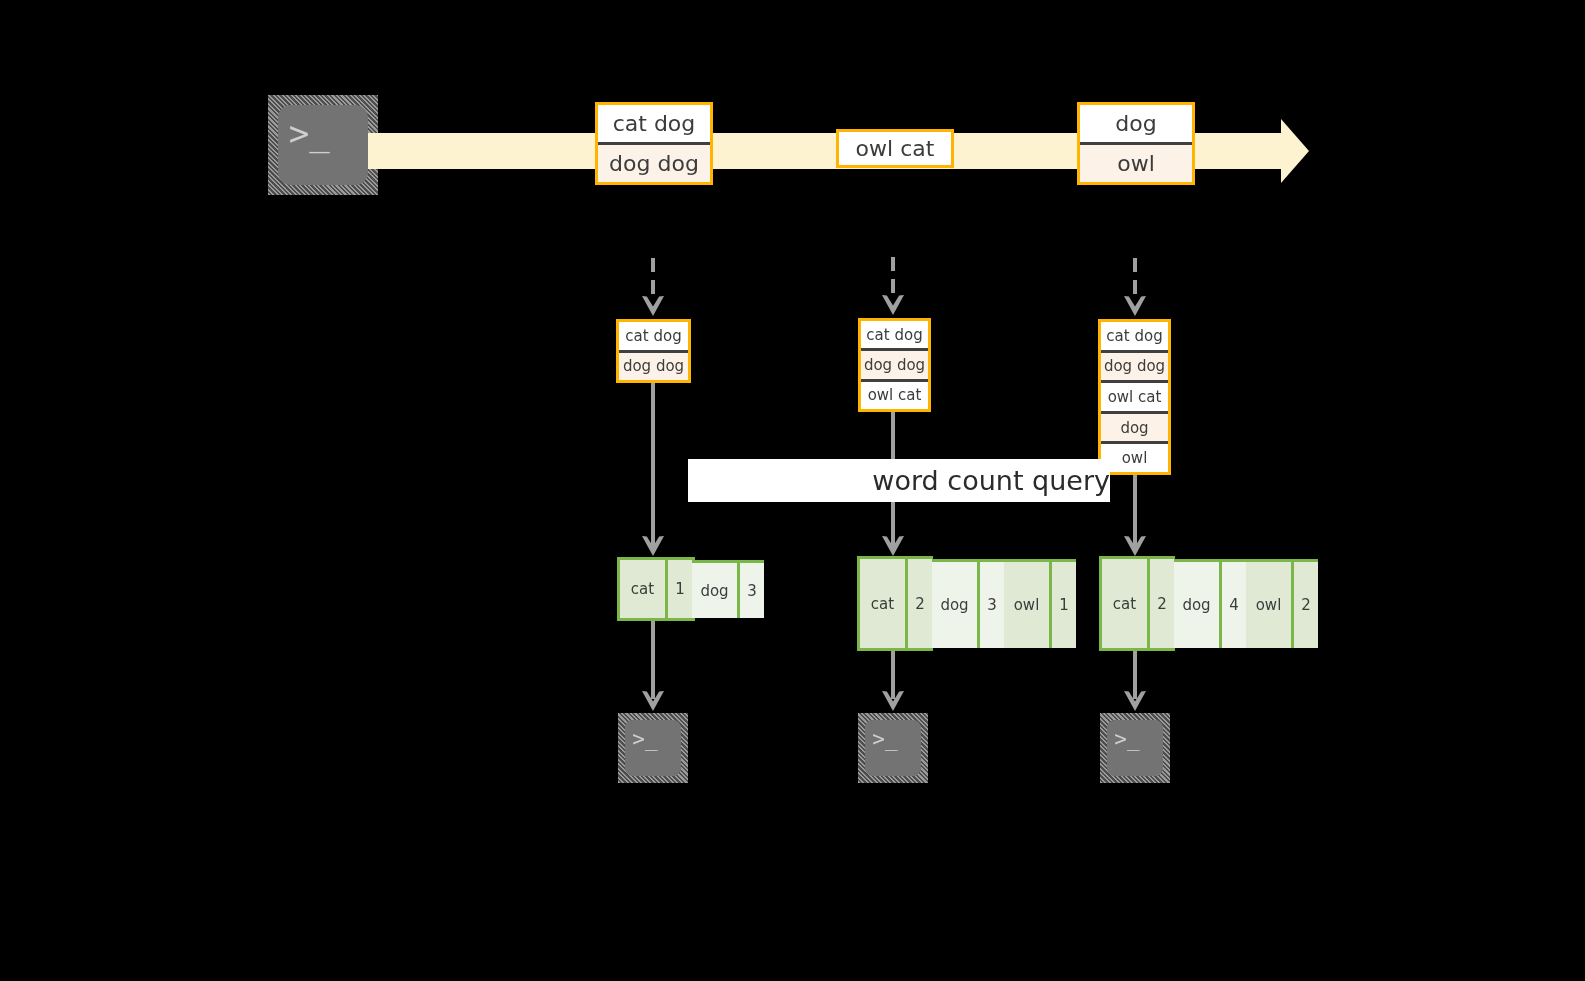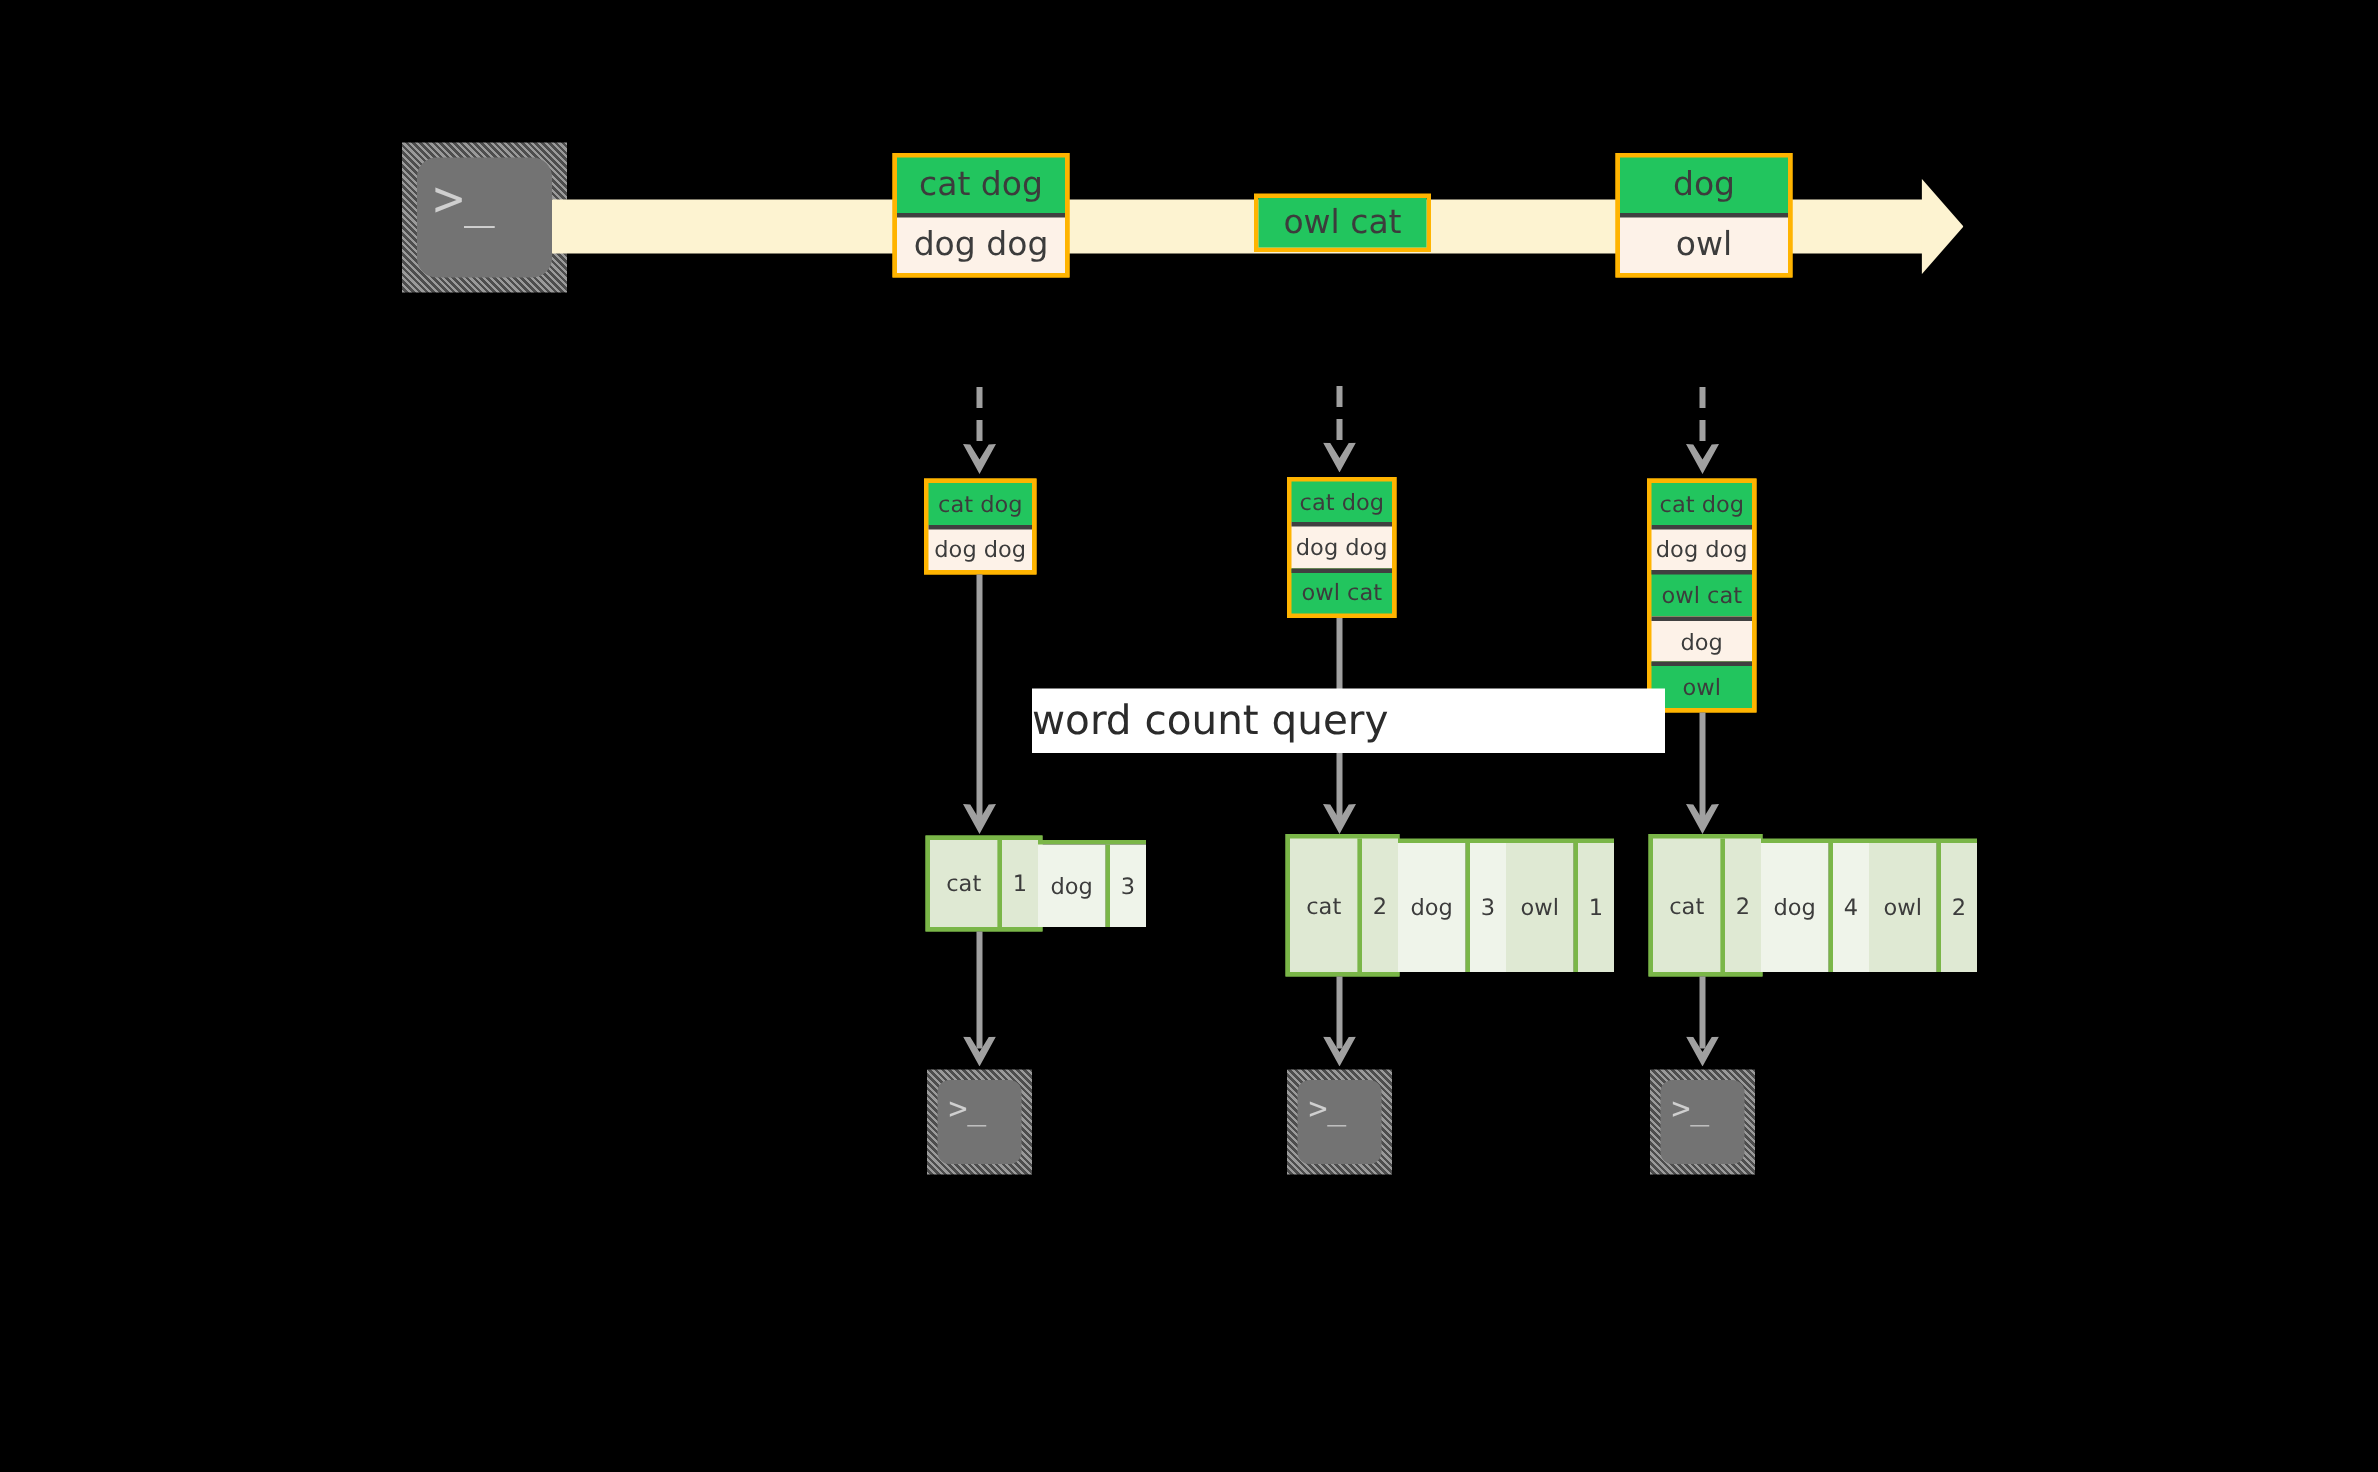--- a/index.html
+++ b/index.html
@@ -84,21 +84,21 @@
   }
   .msgbox .cell {
     box-sizing: border-box;
     flex: 1 1 auto;
     display: flex;
     align-items: center;
     justify-content: center;
     color: #3c3c3c;
     white-space: nowrap;
   }
-  .msgbox .cell.shade-a { background: #22c55e; }
+  .msgbox .cell.shade-a { background: #ffffff; }
   .msgbox .cell.shade-b { background: #fdf2e8; }
   .msgbox .cell + .cell { border-top: 3px solid #404040; }
 
   
   .msgbox.top { font-size: 22px; }
   .msgbox.top-1 { left: 595px; top: 102px; width: 118px; height: 83px; }
   .msgbox.top-2 { left: 836px; top: 129px; width: 118px; height: 39px; }
   .msgbox.top-3 { left: 1077px; top: 102px; width: 118px; height: 83px; }
 
   
@@ -169,21 +169,21 @@
   
   .banner {
     position: absolute;
     left: 688px;
     top: 459px;
     width: 422px;
     height: 43px;
     background: #ffffff;
     display: flex;
     align-items: center;
-    justify-content: flex-start;
+    justify-content: flex-end;
     color: #2b2b2b;
     font-size: 27px;
     white-space: nowrap;
   }
 </style>
 </head>
 <body>
 
 <div id="canvas">
 

